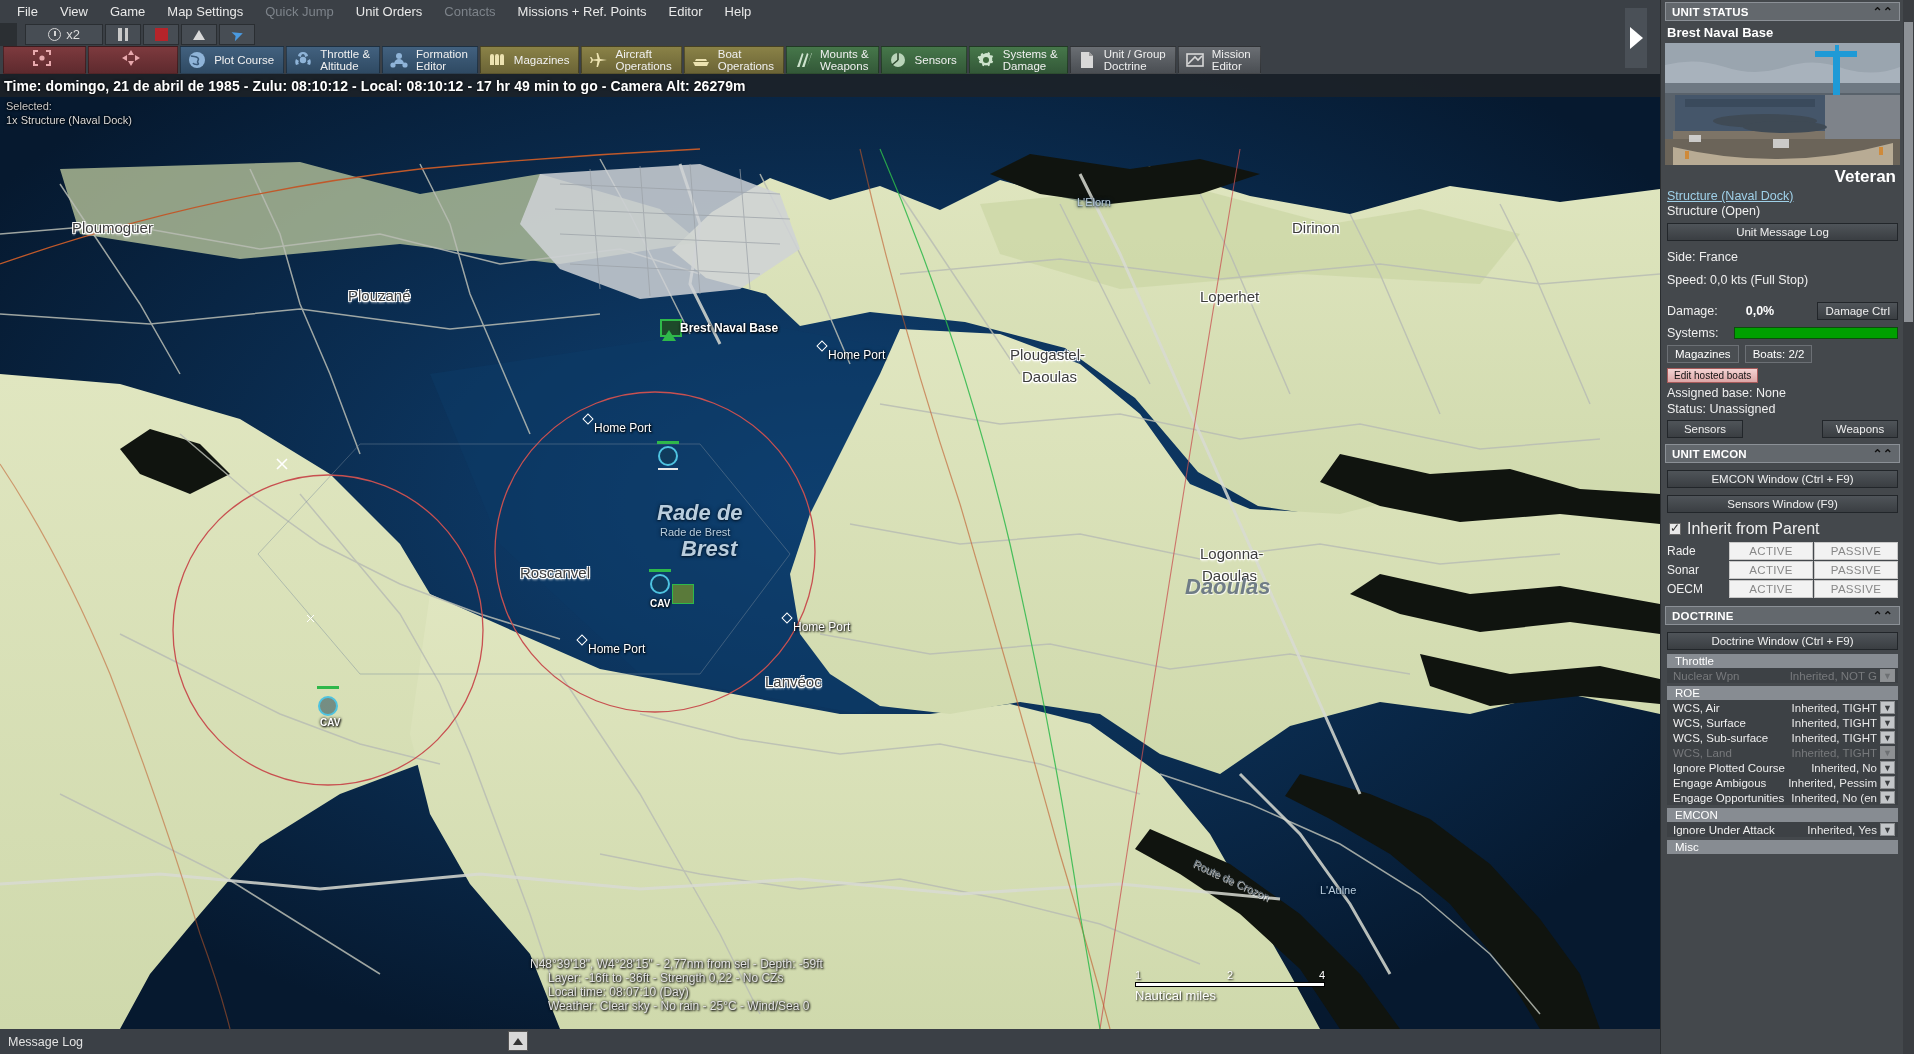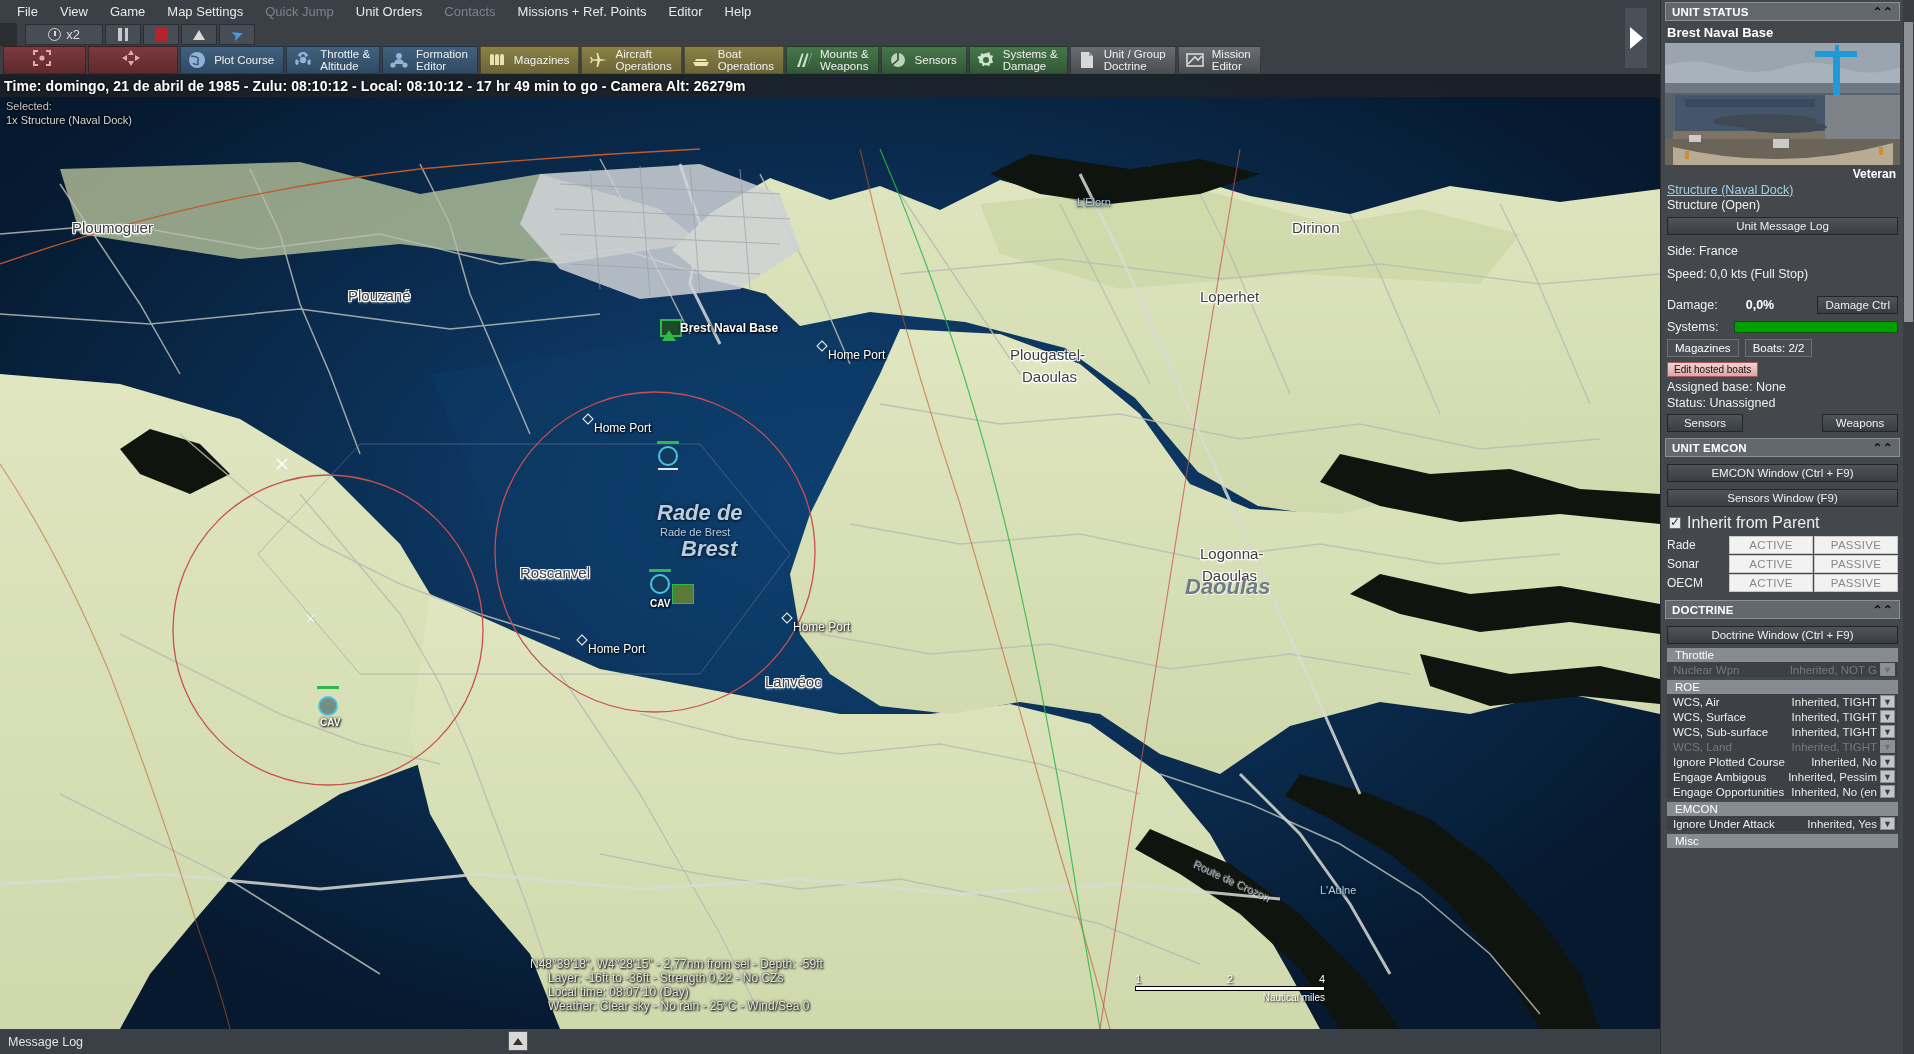--- a/index.html
+++ b/index.html
@@ -113,21 +113,21 @@
   .diamond { position:absolute; width:8px; height:8px; border:1px solid #fff; transform: rotate(45deg); }
 
   .mapinfo {
     position:absolute; left: 530px; bottom: 16px; font-size: 12px; color: #e2e2e2;
     text-shadow: 1px 1px 2px #000, 0 0 3px #000; line-height: 14px;
   }
   .scalebar { position:absolute; left: 1135px; bottom: 26px; width: 190px; }
   .scalebar .ticks { display:flex; justify-content:space-between; font-size:11px; color:#fff;
                      text-shadow:1px 1px 2px #000; }
   .scalebar .bar { height:5px; background:#fff; border:1px solid #000; margin-top:1px; }
-  .scalebar .cap { font-size:10px; color:#fff; text-shadow:1px 1px 2px #000; text-align:right; margin-top:1px;}
+  .scalebar .cap { font-size:13px; color:#fff; text-shadow:1px 1px 2px #000; text-align:left; margin-top:1px;}
 
   
   .msgbar {
     position:absolute; left:0; top:1029px; width:1660px; height:25px;
     background:#3b4046; display:flex; align-items:center; padding-left:8px;
     font-size:12.5px; color:#e3e3e3;
   }
   .msgbtn {
     position:absolute; left:508px; top:1031px; width:20px; height:20px;
     background:#d8d8d8; border:1px solid #555; display:flex; align-items:center; justify-content:center;
@@ -148,21 +148,21 @@
     display:flex; align-items:center; justify-content:space-between; padding: 0 6px;
     font-size:11.5px; font-weight:bold; color:#fff; letter-spacing:.2px;
   }
   .sechdr .chev { font-size:12px; color:#111; font-weight:bold; }
 
   .unitname { padding: 4px 6px 3px 6px; font-size:13px; font-weight:bold; color:#fff; }
   .unitphoto {
     margin: 0 4px; height: 122px; position: relative; overflow:hidden;
     background: linear-gradient(180deg,#9aa4ad 0%, #868f98 28%, #6f7a83 34%, #57606a 100%);
   }
-  .veteran { text-align:right; padding: 2px 8px 2px 0; font-size:12px; font-weight:bold; color:#fff; }
+  .veteran { text-align:right; padding: 2px 8px 2px 0; font-size:17px; font-weight:bold; color:#fff; }
 
   .rlink { padding: 0 6px; font-size:12.5px; color:#9fd0e8; text-decoration: underline; }
   .rtext { padding: 1px 6px; font-size:12.5px; color:#efefef; }
   .rspacer { height: 7px; }
 
   .fullbtn {
     margin: 4px 6px; height:18px; background: linear-gradient(180deg,#4f5459,#3a3e42);
     border:1px solid #22262a; color:#efefef; font-size:11.5px;
     display:flex; align-items:center; justify-content:center;
   }

